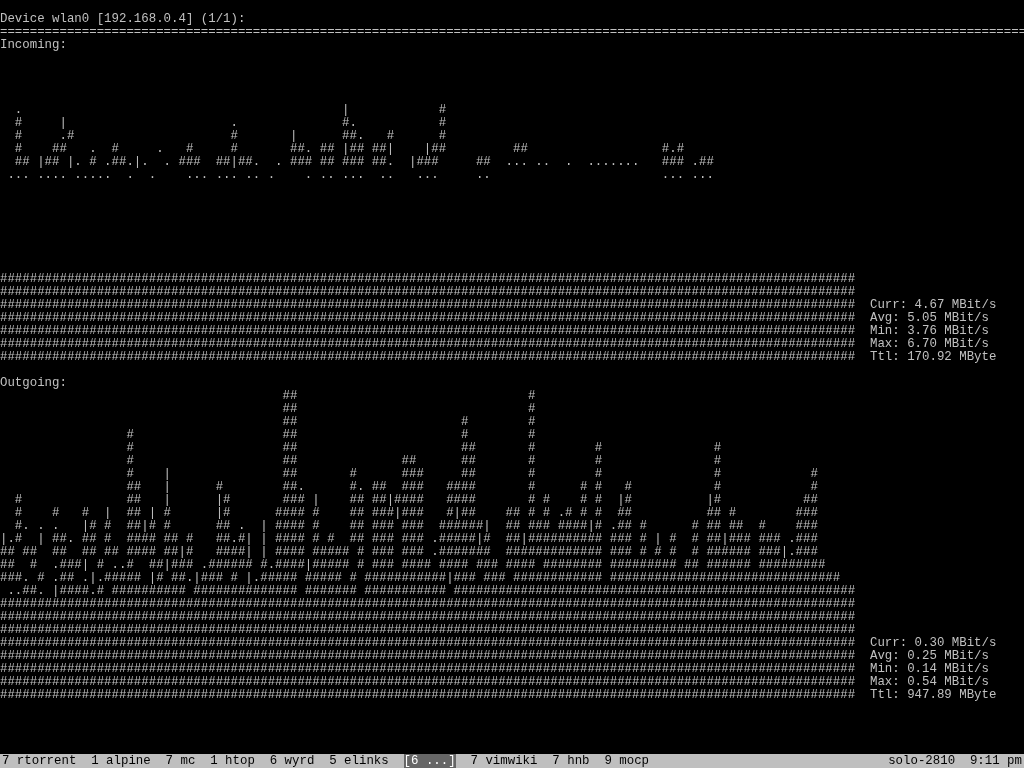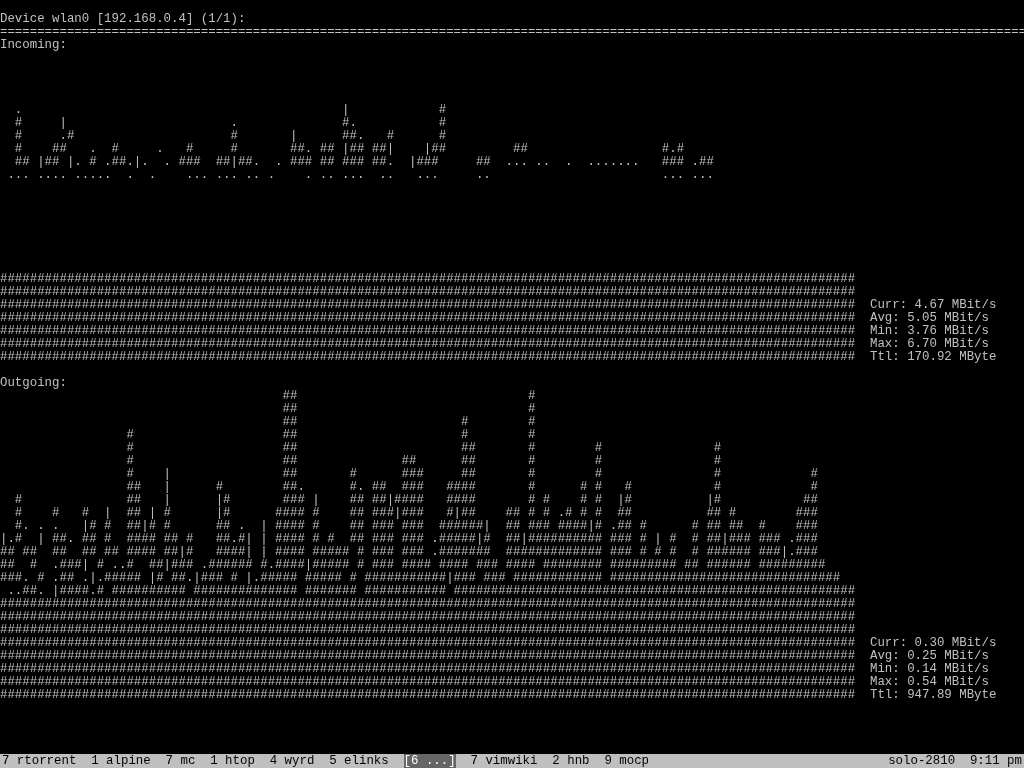--- a/index.html
+++ b/index.html
@@ -74,17 +74,17 @@
 ###################################################################################################################
 ###################################################################################################################
 ###################################################################################################################  Curr: 0.30 MBit/s
 ###################################################################################################################  Avg: 0.25 MBit/s
 ###################################################################################################################  Min: 0.14 MBit/s
 ###################################################################################################################  Max: 0.54 MBit/s
 ###################################################################################################################  Ttl: 947.89 MByte</div>
 </div>
 
 <div class="statusbar">
-  <span id="status-tabs"><span>7 rtorrent</span>  <span>1 alpine</span>  <span>7 mc</span>  <span>1 htop</span>  <span>4 wyrd</span>  <span>5 elinks</span>  <span class="selected">[6 ...]</span>  <span>7 vimwiki</span>  <span>2 hnb</span>  <span>9 mocp</span>  </span>
+  <span id="status-tabs"><span>7 rtorrent</span>  <span>1 alpine</span>  <span>7 mc</span>  <span>1 htop</span>  <span>6 wyrd</span>  <span>5 elinks</span>  <span class="selected">[6 ...]</span>  <span>7 vimwiki</span>  <span>7 hnb</span>  <span>9 mocp</span>  </span>
   <span class="grow"></span>
   <span>solo-2810</span><span>  </span>
   <span>9:11 pm</span>
 </div>
 
 </body></html>

